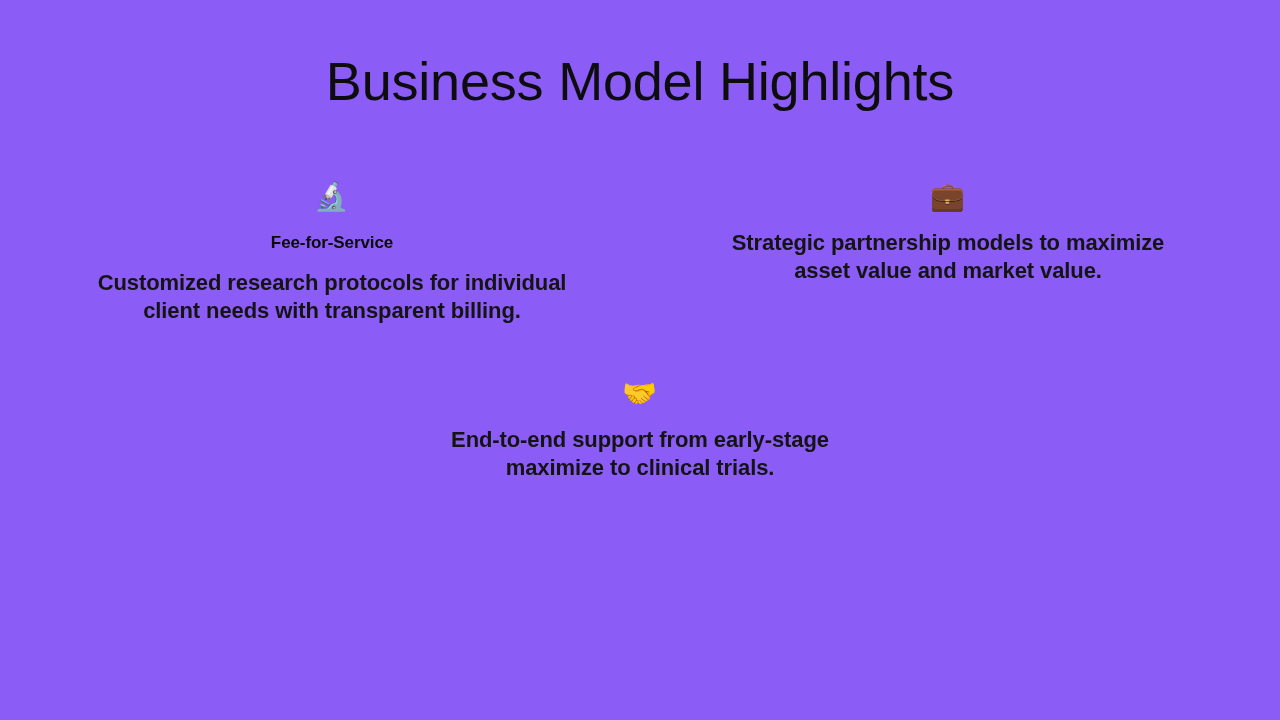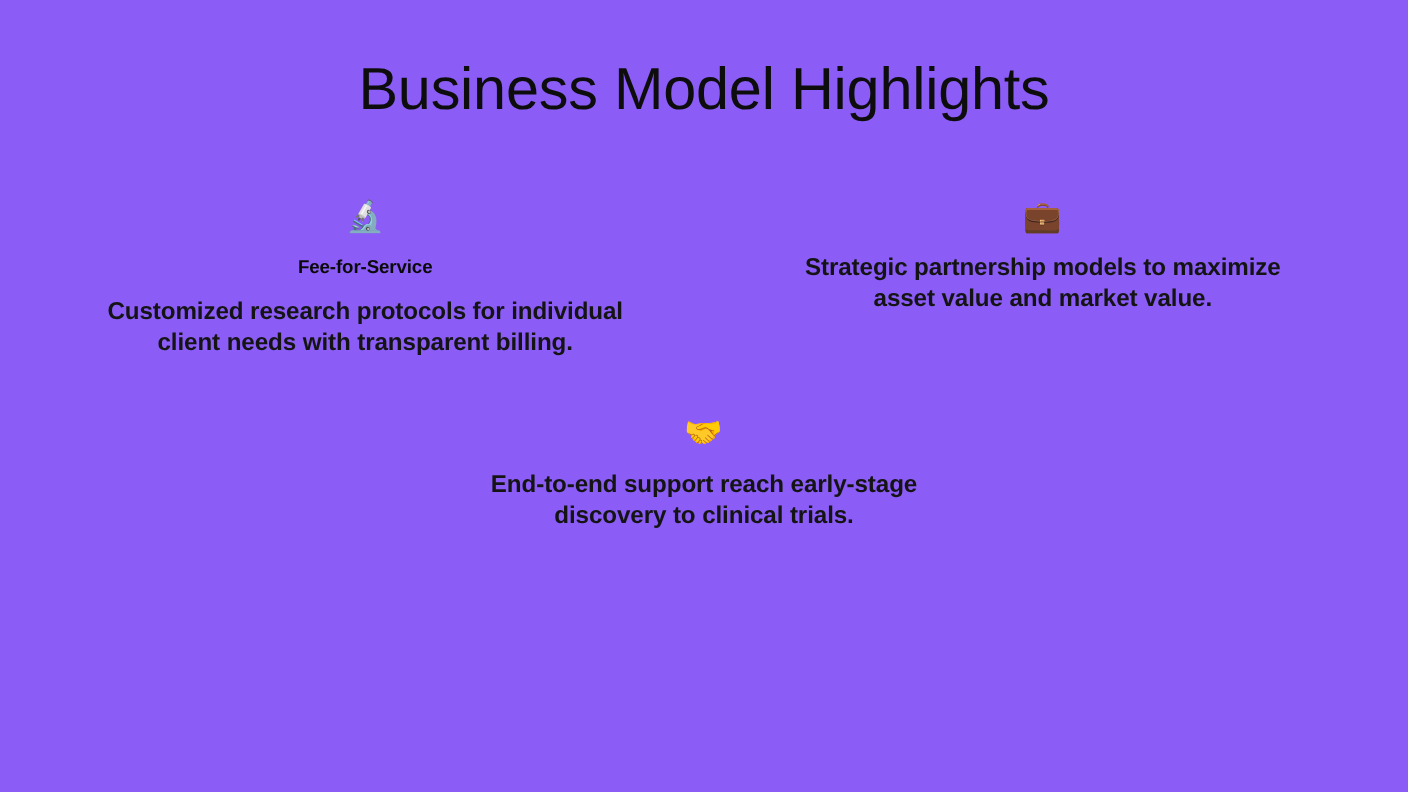--- a/index.html
+++ b/index.html
@@ -107,17 +107,17 @@
       <div class="card-body">Customized research protocols for individual client needs with transparent billing.</div>
     </div>
 
     <div class="card">
       <span class="card-icon">💼</span>
       <div class="card-body">Strategic partnership models to maximize asset value and market value.</div>
     </div>
 
     <div class="card card-solo">
       <span class="card-icon">🤝</span>
-      <div class="card-body">End-to-end support reach early-stage discovery to clinical trials.</div>
+      <div class="card-body">End-to-end support from early-stage maximize to clinical trials.</div>
     </div>
 
   </div>
 </div>
 
 </body></html>

